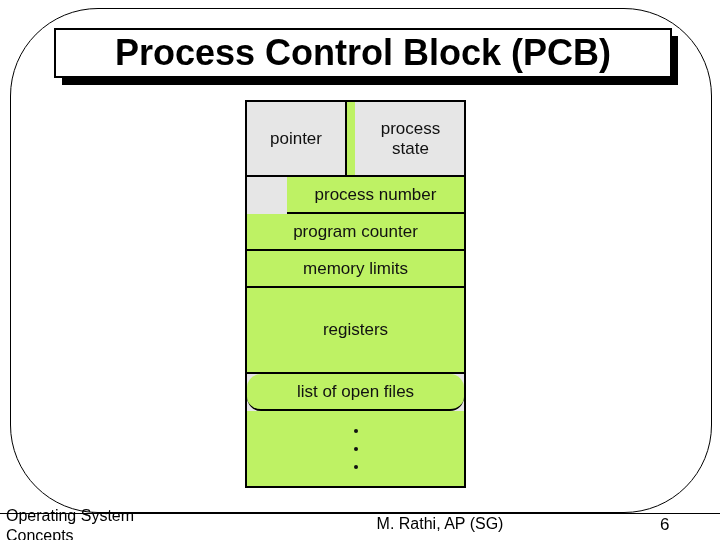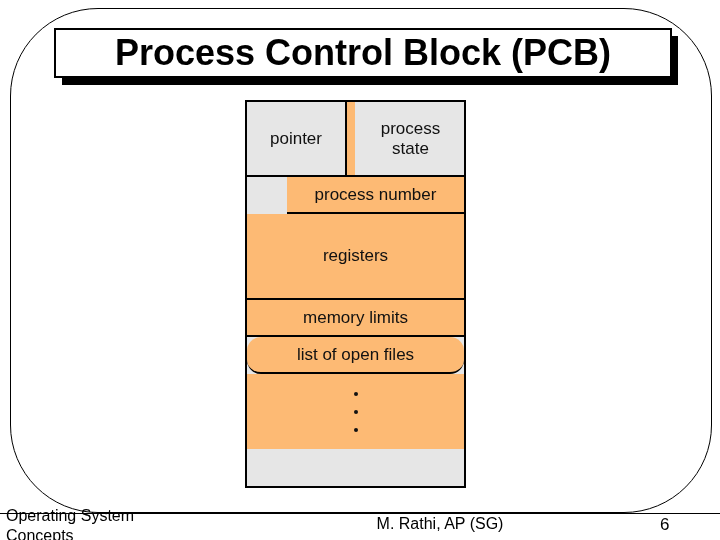--- a/index.html
+++ b/index.html
@@ -76,21 +76,21 @@
     top: 100px;
     width: 221px;
     height: 388px;
     border: 2px solid #000000;
     box-sizing: border-box;
     background: #e6e6e6;
     display: flex;
     flex-direction: column;
   }
   .pcb-row {
-    background: #fdba74;
+    background: #bef264;
     border-bottom: 2px solid #000000;
     box-sizing: border-box;
     display: flex;
     align-items: center;
     justify-content: center;
     color: #111111;
     font-size: 17px;
     line-height: 1.12;
     text-align: center;
   }
@@ -204,27 +204,30 @@
           <span>process</span><br>
           <span>state</span>
         </span>
       </div>
     </div>
 
     <div class="pcb-row" id="pcb-row-process-number">
       <span>process number</span>
     </div>
 
+    <div class="pcb-row" id="pcb-row-program-counter">
+      <span>program counter</span>
+    </div>
+
+    <div class="pcb-row" id="pcb-row-memory-limits">
+      <span>memory limits</span>
+    </div>
 
     <div class="pcb-row" id="pcb-row-registers">
       <span>registers</span>
-    </div>
-
-    <div class="pcb-row" id="pcb-row-memory-limits">
-      <span>memory limits</span>
     </div>
 
     <div class="pcb-row" id="pcb-row-open-files">
       <span>list of open files</span>
     </div>
 
     <div class="pcb-row" id="pcb-row-ellipsis">
       <span class="pcb-dot"></span>
       <span class="pcb-dot"></span>
       <span class="pcb-dot"></span>

